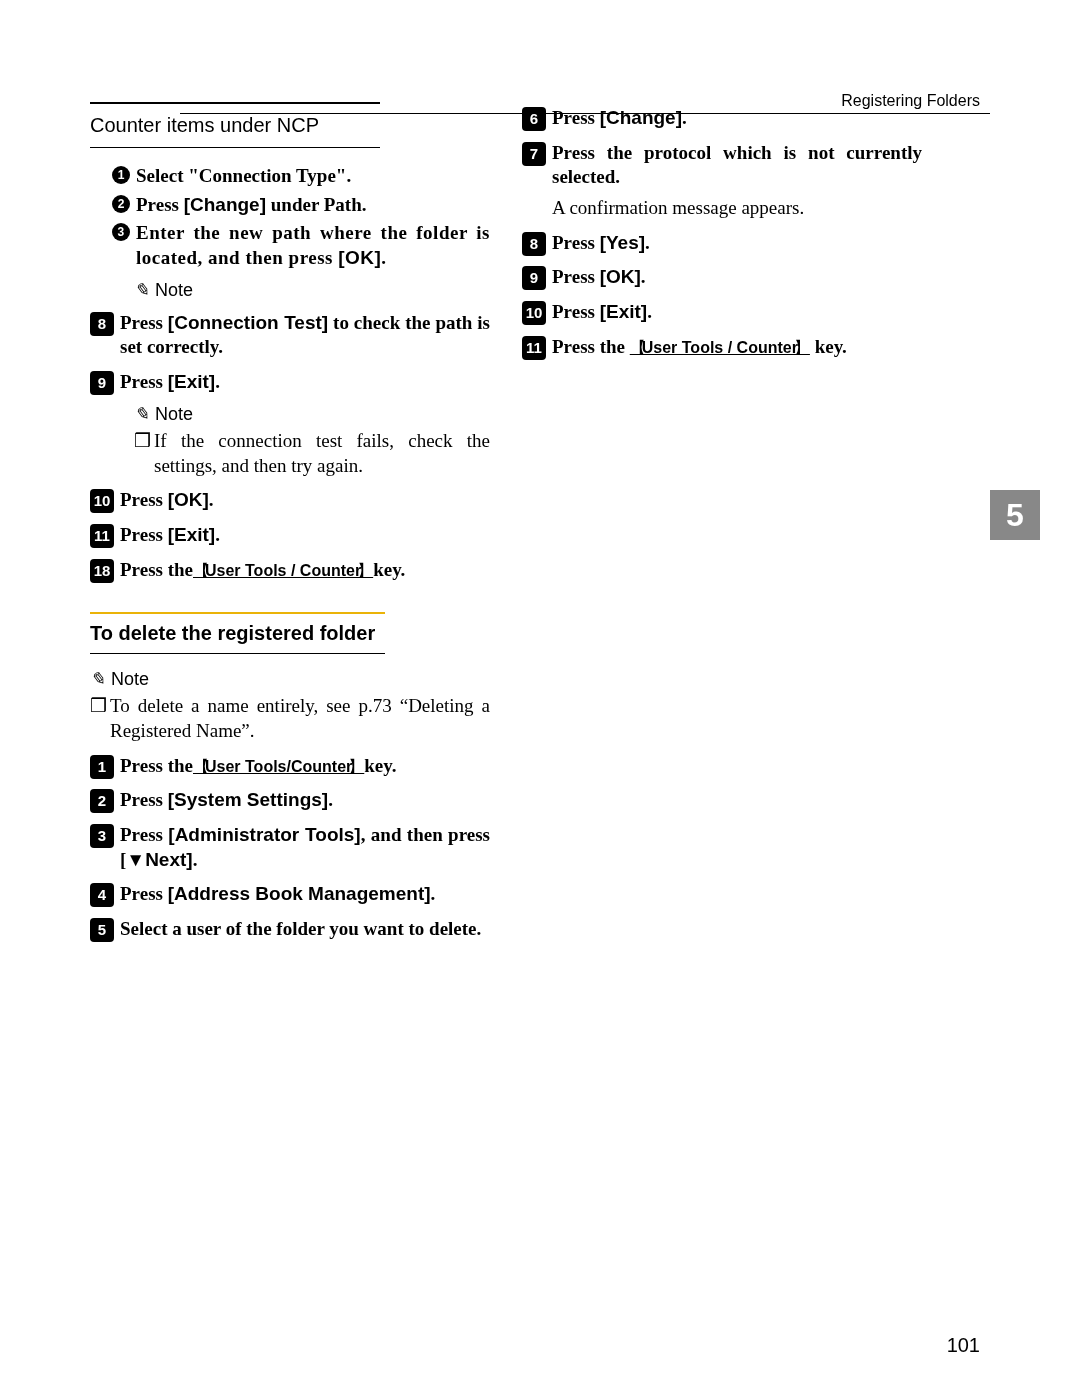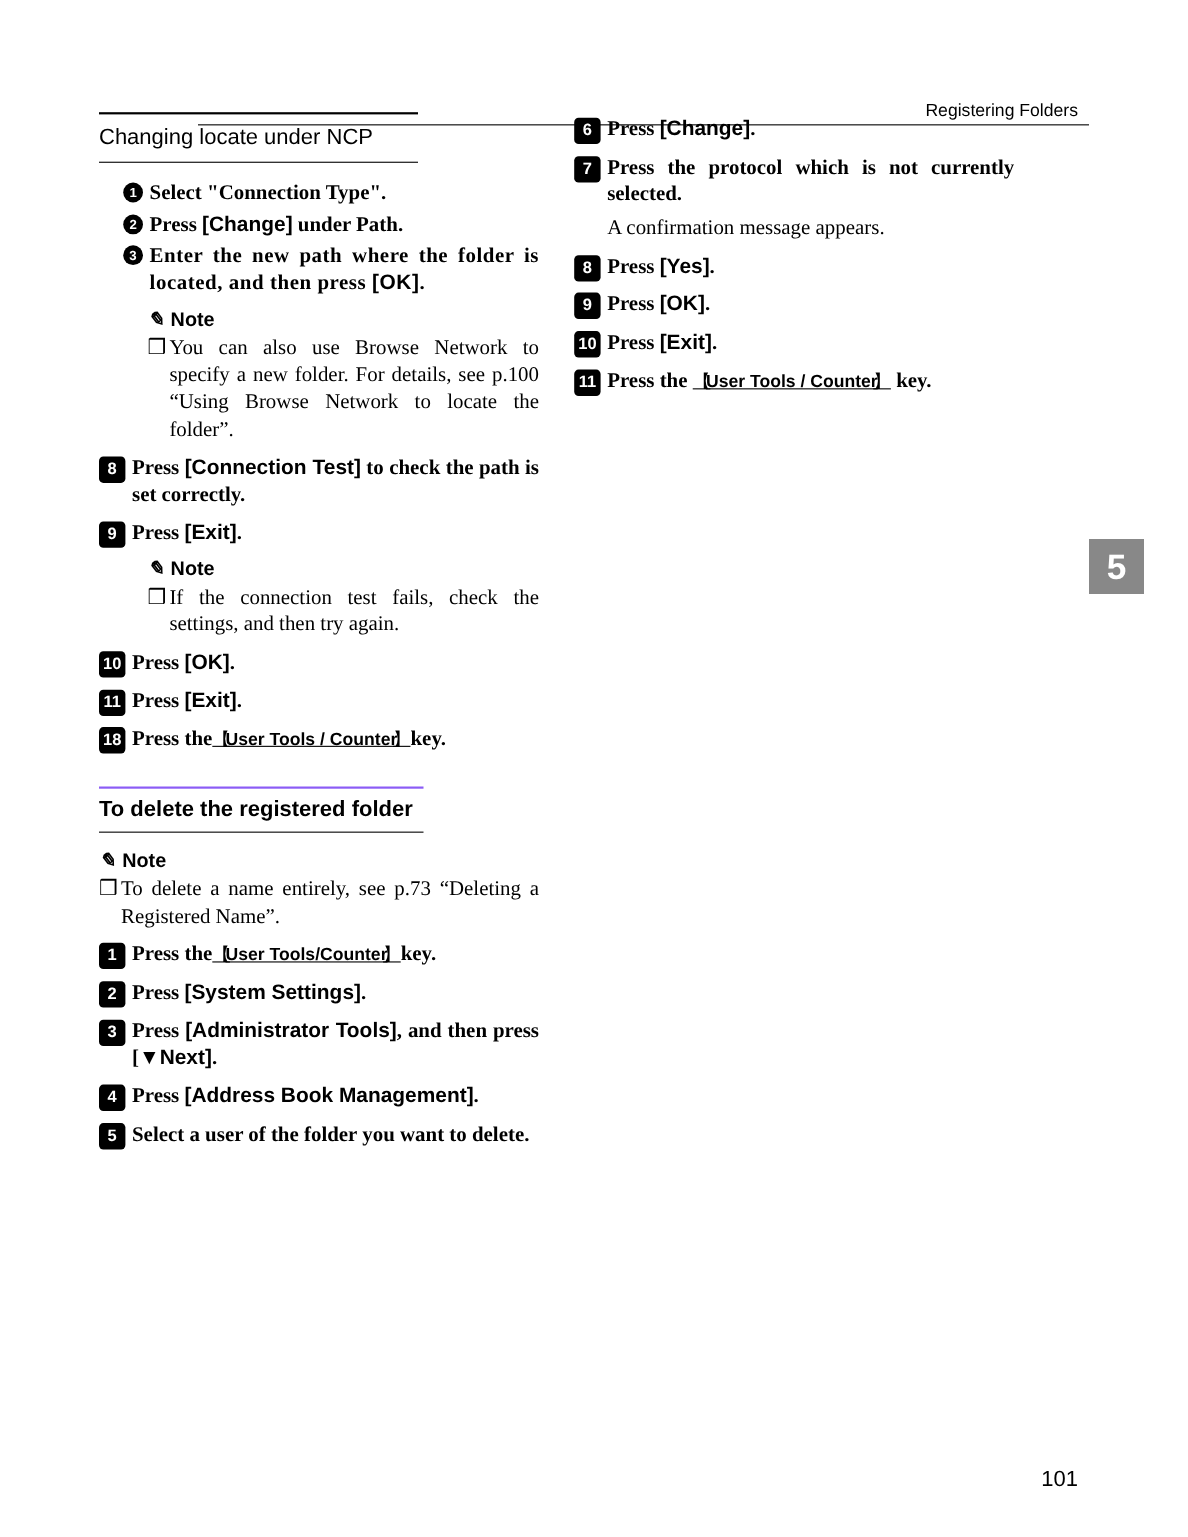--- a/index.html
+++ b/index.html
@@ -125,21 +125,21 @@
   .btn-label {
     font-family: Arial, Helvetica, sans-serif;
     font-weight: bold;
   }
   .note-block {
     padding-left: 44px;
     margin-top: 8px;
   }
   .note-head {
     font-family: Arial, Helvetica, sans-serif;
-    font-weight: bold;
+    font-weight: normal;
     font-size: 18px;
     margin-bottom: 4px;
   }
   .note-head::before {
     content: "✎";
     display: inline-block;
     font-style: italic;
     margin-right: 6px;
   }
   .note-item {
@@ -158,21 +158,21 @@
   .body-text {
     font-size: 19px;
     padding-left: 30px;
     line-height: 1.3;
     margin-top: 6px;
   }
   .section-title {
     font-family: Arial, Helvetica, sans-serif;
     font-size: 20px;
     font-weight: bold;
-    border-top: 2px solid #8b5cf6;
+    border-top: 2px solid #eab308;
     border-bottom: 1px solid #000;
     padding: 8px 0 8px 0;
     margin-top: 30px;
     margin-bottom: 14px;
     width: 295px;
   }
   .note-top {
     padding-left: 0;
   }
   .key-box {
@@ -195,40 +195,39 @@
   <div class="header-text">Registering Folders</div>
   <div class="header-line"></div>
 
   <div class="side-tab">5</div>
   <div class="page-number">101</div>
 
   <div class="columns">
 
     <div class="col">
 
-      <div class="box-title">Changing locate under NCP</div>
+      <div class="box-title">Counter items under NCP</div>
 
       <div class="sublist">
         <div class="item">
           <span class="circle">1</span>
           <span>Select "Connection Type".</span>
         </div>
         <div class="item">
           <span class="circle">2</span>
           <span>Press </span><span class="btn-label">[Change]</span><span> under Path.</span>
         </div>
         <div class="item just spaced">
           <span class="circle">3</span>
           <span>Enter the new path where the folder is located, and then press </span><span class="btn-label">[OK]</span><span>.</span>
         </div>
       </div>
 
       <div class="note-block">
         <div class="note-head">Note</div>
-        <div class="note-item">You can also use Browse Network to specify a new folder. For details, see p.100 “Using Browse Network to locate the folder”.</div>
       </div>
 
       <div class="step just">
         <span class="marker">8</span>
         <span>Press </span><span class="btn-label">[Connection Test]</span><span> to check the path is set correctly.</span>
       </div>
 
       <div class="step">
         <span class="marker">9</span>
         <span>Press </span><span class="btn-label">[Exit]</span><span>.</span>

